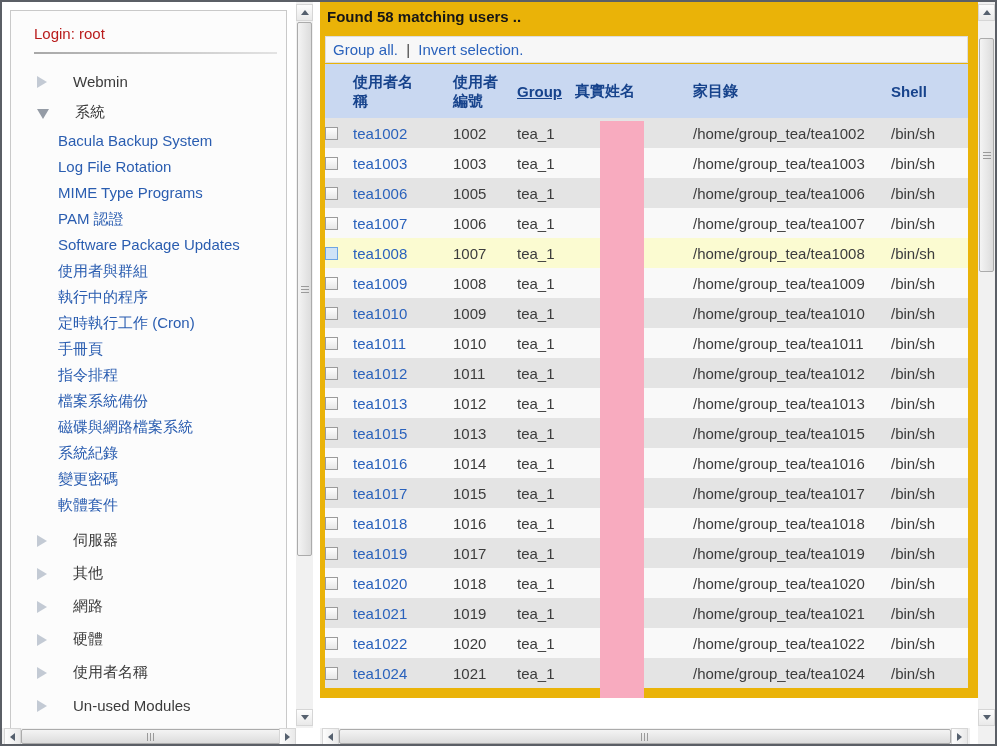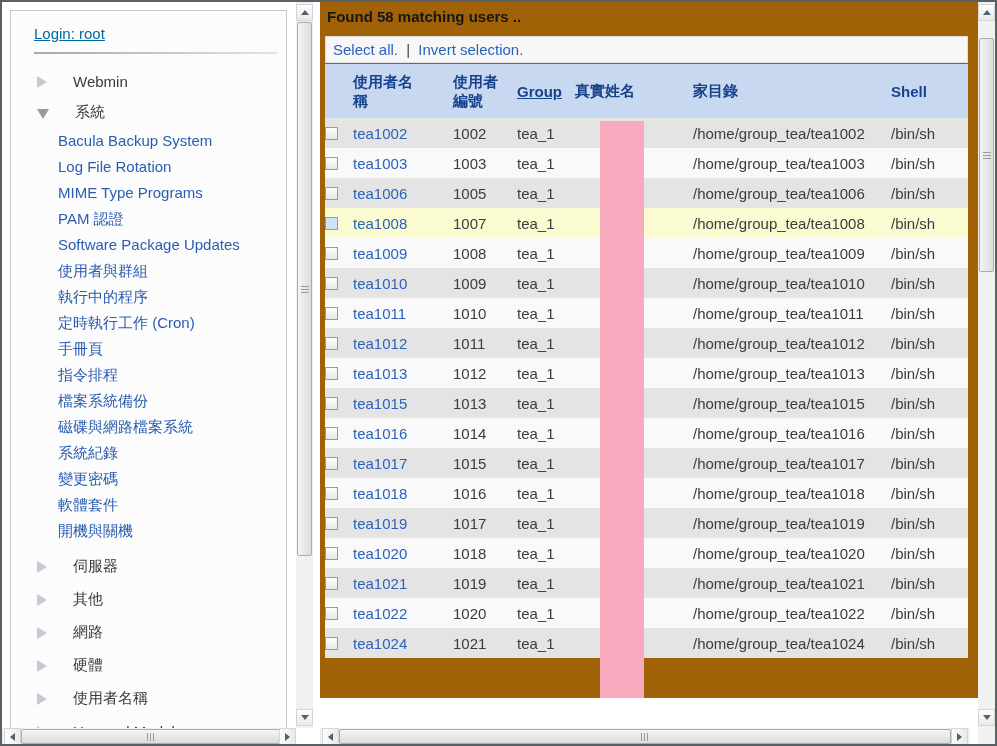--- a/index.html
+++ b/index.html
@@ -13,21 +13,21 @@
 
   
   .sidebar-frame {
     position: absolute; left: 0; top: 0; width: 294px; height: 726px;
     overflow: hidden; background: #fff;
   }
   .sidebar-box {
     position: absolute; left: 8px; top: 8px; width: 277px; height: 900px;
     border: 1px solid #c9c9c9; background: #fcfcfc;
   }
-  .login-label { margin: 14px 0 0 23px; font-size: 15px; color: #0369a1; text-decoration: underline; }
+  .login-label { margin: 14px 0 0 23px; font-size: 15px; color: #b91c1c; }
   .login-divider { margin: 10px 9px 0 23px; height: 2px;
     background: linear-gradient(to right, #a8a8a8, #e3e3e3); }
   .tree { margin-top: 12px; }
   .cat { display: flex; align-items: center; height: 31px; padding-left: 26px;
     font-size: 15px; color: #3b3b3b; cursor: pointer; }
   .cat-group { margin-top: 6px; }
   .cat-group .cat { height: 33px; }
   .tri { width: 0; height: 0; flex: 0 0 auto; }
   .tri.right { border-left: 10px solid #c3cad4; border-top: 6px solid transparent;
     border-bottom: 6px solid transparent; }
@@ -56,21 +56,21 @@
     background: linear-gradient(to bottom, #f4f4f4, #dcdcdc);
     border: 1px solid #ababab; border-radius: 2px;
     display: flex; align-items: center; justify-content: center; }
   .grip-h { width: 8px; height: 7px;
     background: repeating-linear-gradient(to bottom, #9a9a9a 0 1px, transparent 1px 3px); }
   .grip-v { width: 8px; height: 8px;
     background: repeating-linear-gradient(to right, #9a9a9a 0 1px, transparent 1px 3px); }
 
   
   .main-frame { position: absolute; left: 318px; top: 0; width: 658px; height: 696px;
-    overflow: hidden; background: #a16207; }
+    overflow: hidden; background: #eab308; }
   .page-title { position: absolute; left: 7px; top: 6px; font-size: 15px;
     font-weight: bold; color: #161616; }
   .toolbar { position: absolute; left: 5px; top: 34px; width: 643px; height: 27px;
     background: #f7f7f7; border: 1px solid #ddd; line-height: 25px;
     padding-left: 7px; font-size: 15px; }
   .toolbar a { color: #2a62bc; text-decoration: none; cursor: pointer; }
   .toolbar .sep { color: #444; margin: 0 4px; }
 
   table.users { position: absolute; left: 5px; top: 62px; width: 643px;
     border-collapse: collapse; table-layout: fixed; font-size: 15px; }
@@ -127,21 +127,20 @@
           <div class="child">使用者與群組</div>
           <div class="child">執行中的程序</div>
           <div class="child">定時執行工作 (Cron)</div>
           <div class="child">手冊頁</div>
           <div class="child">指令排程</div>
           <div class="child">檔案系統備份</div>
           <div class="child">磁碟與網路檔案系統</div>
           <div class="child">系統紀錄</div>
           <div class="child">變更密碼</div>
           <div class="child">軟體套件</div>
-          <div class="child">開機與關機</div>
           <div class="cat-group">
             <div class="cat">
               <span class="tri right"></span>
               <span class="lbl">伺服器</span>
             </div>
             <div class="cat">
               <span class="tri right"></span>
               <span class="lbl">其他</span>
             </div>
             <div class="cat">
@@ -186,21 +185,21 @@
       </div>
     <div class="sb-btn h" style="left:277px; top:0;">
         <span class="arr right"></span>
       </div>
   </div>
 
   <div class="main-frame">
     <div class="page-title">Found 58 matching users ..</div>
 
     <div class="toolbar">
-      <a>Select all.</a>
+      <a>Group all.</a>
       <span class="sep">|</span>
       <a>Invert selection.</a>
     </div>
 
     <table class="users">
       <colgroup>
         <col class="c1">
           <col class="c2">
           <col class="c3">
           <col class="c4">
@@ -246,20 +245,31 @@
             <td class="c-check">
               <div class="cbx"></div>
             </td>
             <td class="c-user"><a class="user-link">tea1006</a></td>
             <td class="c-uid">1005</td>
             <td class="c-group">tea_1</td>
             <td class="c-real"></td>
             <td class="c-home">/home/group_tea/tea1006</td>
             <td class="c-shell">/bin/sh</td>
           </tr>
+          <tr class="odd">
+            <td class="c-check">
+              <div class="cbx"></div>
+            </td>
+            <td class="c-user"><a class="user-link">tea1007</a></td>
+            <td class="c-uid">1006</td>
+            <td class="c-group">tea_1</td>
+            <td class="c-real"></td>
+            <td class="c-home">/home/group_tea/tea1007</td>
+            <td class="c-shell">/bin/sh</td>
+          </tr>
           <tr class="selected">
             <td class="c-check">
               <div class="cbx focused"></div>
             </td>
             <td class="c-user"><a class="user-link">tea1008</a></td>
             <td class="c-uid">1007</td>
             <td class="c-group">tea_1</td>
             <td class="c-real"></td>
             <td class="c-home">/home/group_tea/tea1008</td>
             <td class="c-shell">/bin/sh</td>

